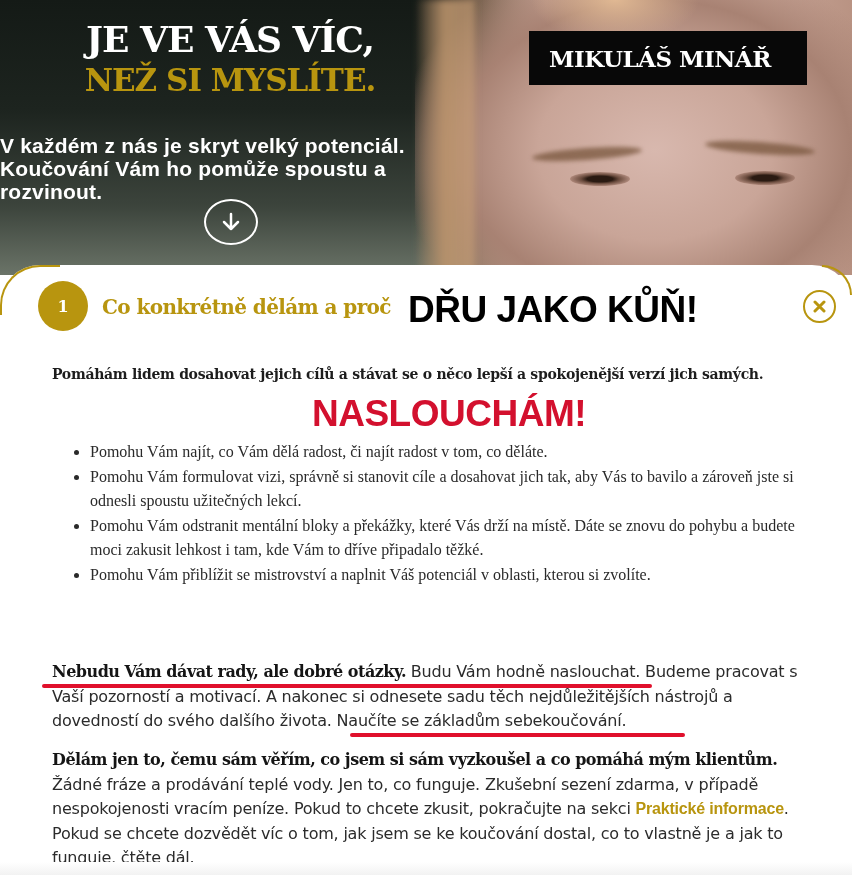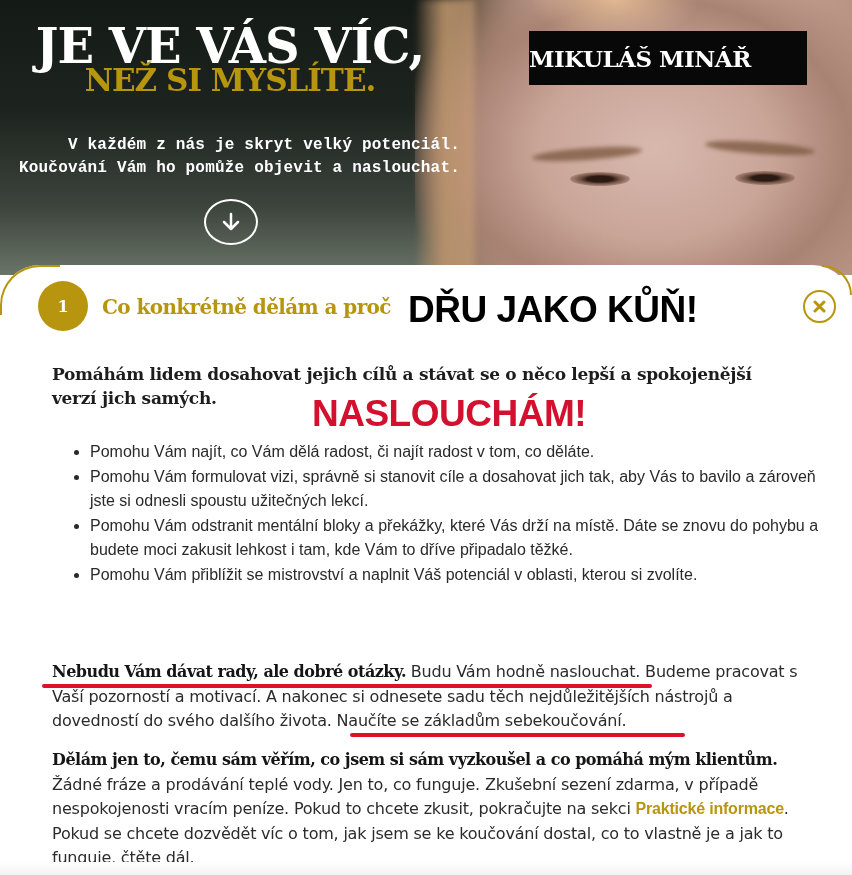--- a/index.html
+++ b/index.html
@@ -24,37 +24,37 @@
     background: linear-gradient(90deg, rgba(20,26,22,0) 0%, rgba(190,150,110,0.85) 50%, rgba(200,160,120,0.6) 100%);
     filter: blur(3px);
   }
   .brow { position: absolute; height: 12px; border-radius: 50%; background: rgba(120,85,60,0.75); filter: blur(2px); }
   .eye { position: absolute; width: 60px; height: 14px; border-radius: 50%; background: radial-gradient(ellipse at center, #2a1a12 0 30%, #6c4d3f 45%, rgba(150,110,95,0.6) 70%, transparent 100%); }
 
   .hero-title {
     position: absolute; left: 0; width: 460px; text-align: center;
     font-family: "DejaVu Serif", serif; font-weight: bold; letter-spacing: -1px;
   }
-  .hero-title.l1 { top: 18px; font-size: 48px; color: #ffffff; }
+  .hero-title.l1 { top: 18px; font-size: 36px; color: #ffffff; }
   .hero-title.l2 { top: 62px; font-size: 31px; color: #b8950f; }
   .hero-sub {
-    position: absolute; left: 0; width: 460px; text-align: right;
-    font-family: Liberation Mono, monospace; font-weight: bold; font-size: 16px; color: #ffffff;
+    position: absolute; left: 0; width: 460px; text-align: left;
+    font-family: Liberation Sans, sans-serif; font-weight: bold; font-size: 21px; color: #ffffff;
     line-height: 23px; top: 134px; letter-spacing: 0.2px;
   }
   .scroll-down {
     position: absolute; left: 204px; top: 199px; width: 54px; height: 46px;
     border: 2px solid #ffffff; border-radius: 50%;
     display: flex; align-items: center; justify-content: center; cursor: pointer;
   }
   .name-badge {
     position: absolute; left: 529px; top: 31px; width: 278px; height: 54px;
     background: #080808; color: #ffffff;
     font-family: "DejaVu Serif", serif; font-weight: bold; font-size: 23px;
-    display: flex; align-items: center; padding-left: 0; letter-spacing: -0.5px;
+    display: flex; align-items: center; padding-left: 20px; letter-spacing: -0.5px;
   }
 
   
   .panel {
     position: absolute; left: 0; top: 265px; width: 852px; height: 610px;
     background: #ffffff; border-top-left-radius: 40px; border-top-right-radius: 40px;
   }
   .panel-arc {
     position: absolute; left: 0; top: 265px; width: 60px; height: 50px;
     border-top: 2px solid #b8950f; border-left: 2px solid #b8950f;
@@ -80,25 +80,25 @@
   .overlay-big.o1 { left: 408px; top: 289px; font-size: 37px; color: #000000; letter-spacing: -0.5px; }
   .overlay-big.o2 { left: 312px; top: 393px; font-size: 37px; color: #d3102e; letter-spacing: -0.5px; }
   .close-btn {
     position: absolute; left: 803px; top: 290px; width: 33px; height: 33px;
     border: 2px solid #b8950f; border-radius: 50%;
     display: flex; align-items: center; justify-content: center; cursor: pointer;
   }
 
   .lead {
     position: absolute; left: 52px; top: 362px; width: 740px;
-    font-size: 17px; font-weight: bold; color: #1d1d1d; line-height: 24px; letter-spacing: -0.3px;
+    font-size: 14px; font-weight: bold; color: #1d1d1d; line-height: 24px; letter-spacing: -0.3px;
   }
   .bullets {
     position: absolute; left: 72px; top: 440px; width: 750px; list-style: none;
-    font-family: Liberation Sans, sans-serif; font-size: 16px; color: #2a2a2a; line-height: 24px;
+    font-family: Liberation Serif, serif; font-size: 16px; color: #2a2a2a; line-height: 24px;
   }
   .bullets li { position: relative; padding-left: 18px; margin-bottom: 1px; }
   .bullets li::before {
     content: ""; position: absolute; left: 2px; top: 10px; width: 5px; height: 5px; border-radius: 50%; background: #2a2a2a;
   }
 
   .para {
     position: absolute; left: 52px; width: 760px;
     font-family: "DejaVu Sans", sans-serif; font-size: 16px; color: #2b2b2b; line-height: 24.5px; letter-spacing: -0.2px;
   }
@@ -118,21 +118,21 @@
   <div class="hair-left"></div>
   <div class="brow" style="left:532px;top:148px;width:110px;transform:rotate(-4deg);"></div>
   <div class="brow" style="left:705px;top:142px;width:110px;transform:rotate(4deg);"></div>
   <div class="eye" style="left:570px;top:172px;"></div>
   <div class="eye" style="left:735px;top:171px;"></div>
 
   <div class="hero-title l1">JE VE VÁS VÍC,</div>
   <div class="hero-title l2">NEŽ SI MYSLÍTE.</div>
   <div class="hero-sub">
     <div>V každém z nás je skryt velký potenciál.</div>
-    <div>Koučování Vám ho pomůže objevit a naslouchat.</div>
+    <div>Koučování Vám ho pomůže spoustu a rozvinout.</div>
   </div>
   <div class="scroll-down">
     <svg width="22" height="22" viewBox="0 0 22 22">
       <path d="M11 3 V18 M4 11 L11 18 L18 11" stroke="#ffffff" stroke-width="2.5" fill="none" stroke-linecap="round" stroke-linejoin="round"></path>
     </svg>
   </div>
   <div class="name-badge">MIKULÁŠ MINÁŘ</div>
 </div>
 
 <div class="panel"></div>

